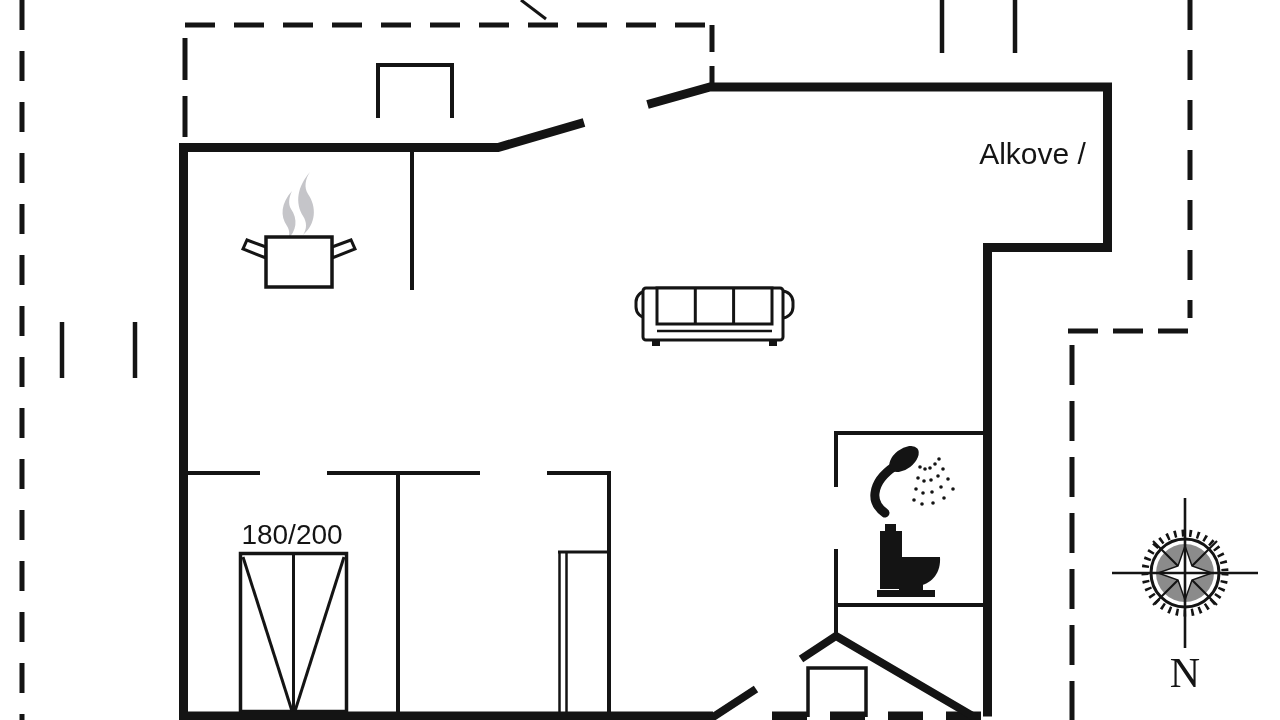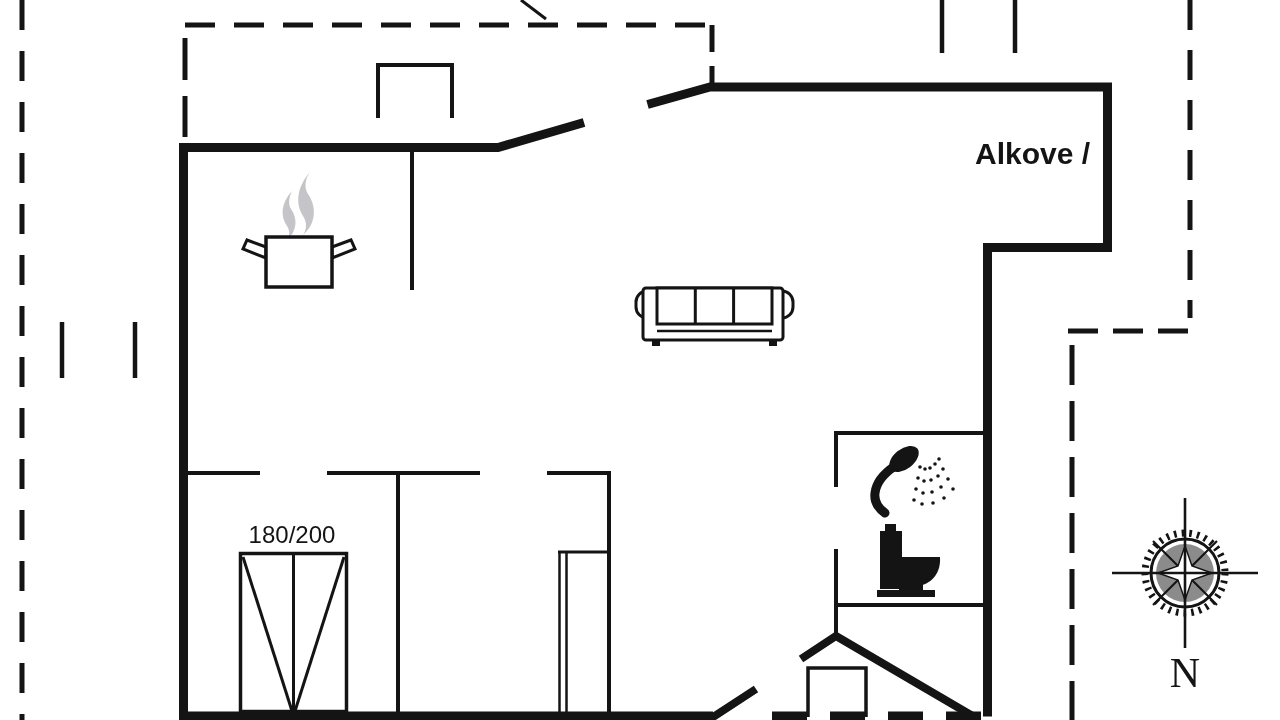--- a/index.html
+++ b/index.html
@@ -12,26 +12,26 @@
   }
   .stage svg{position:absolute;left:0;top:0;}
   .plan-label{
     position:absolute;
     color:#141414;
     text-align:center;
     white-space:nowrap;
   }
   .alcove-label{
     left:950px;top:132px;width:165px;
-    font-size:30px;line-height:43px;font-weight:bold;
+    font-size:30px;line-height:43px;
   }
   .alcove-label span{display:block;}
   .bed-size-label{
     left:238px;top:522px;width:108px;
-    font-size:24px;line-height:26px;
+    font-size:28px;line-height:26px;
   }
   .north-label{
     left:1150px;top:650px;width:70px;
     font-family:"Liberation Serif", serif;
     font-size:42px;line-height:46px;
   }
 </style>
 </head>
 <body>
 

